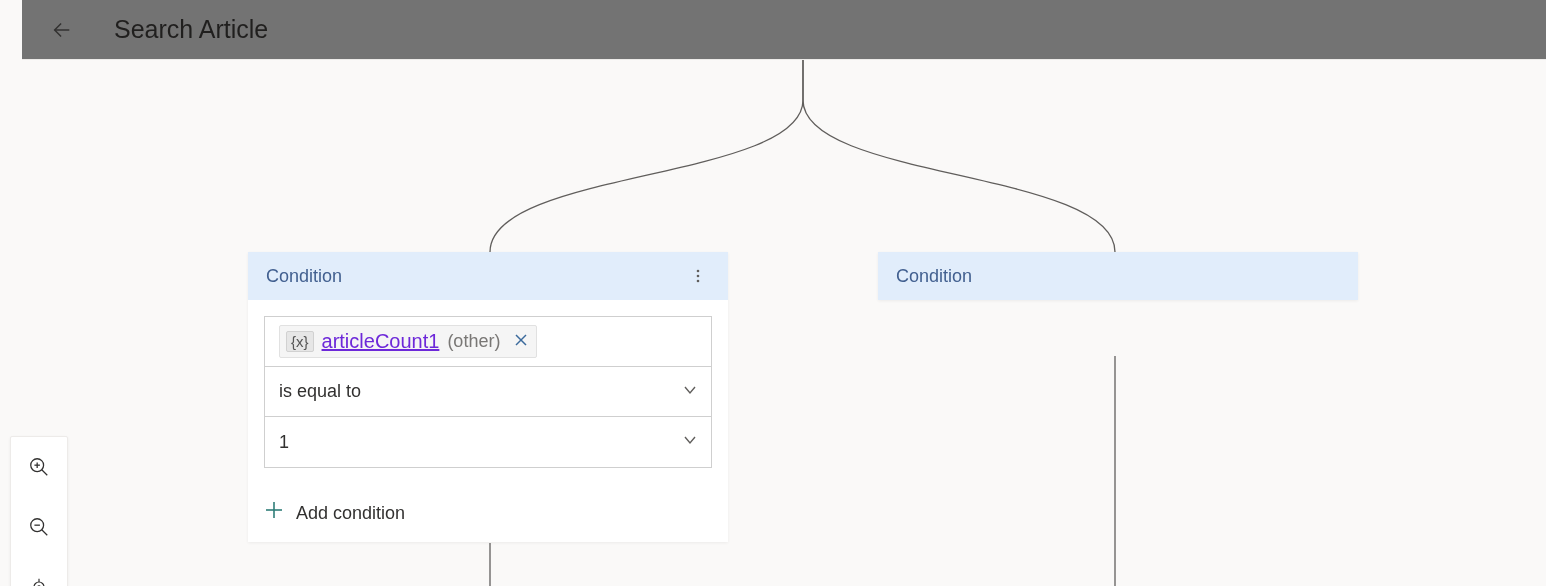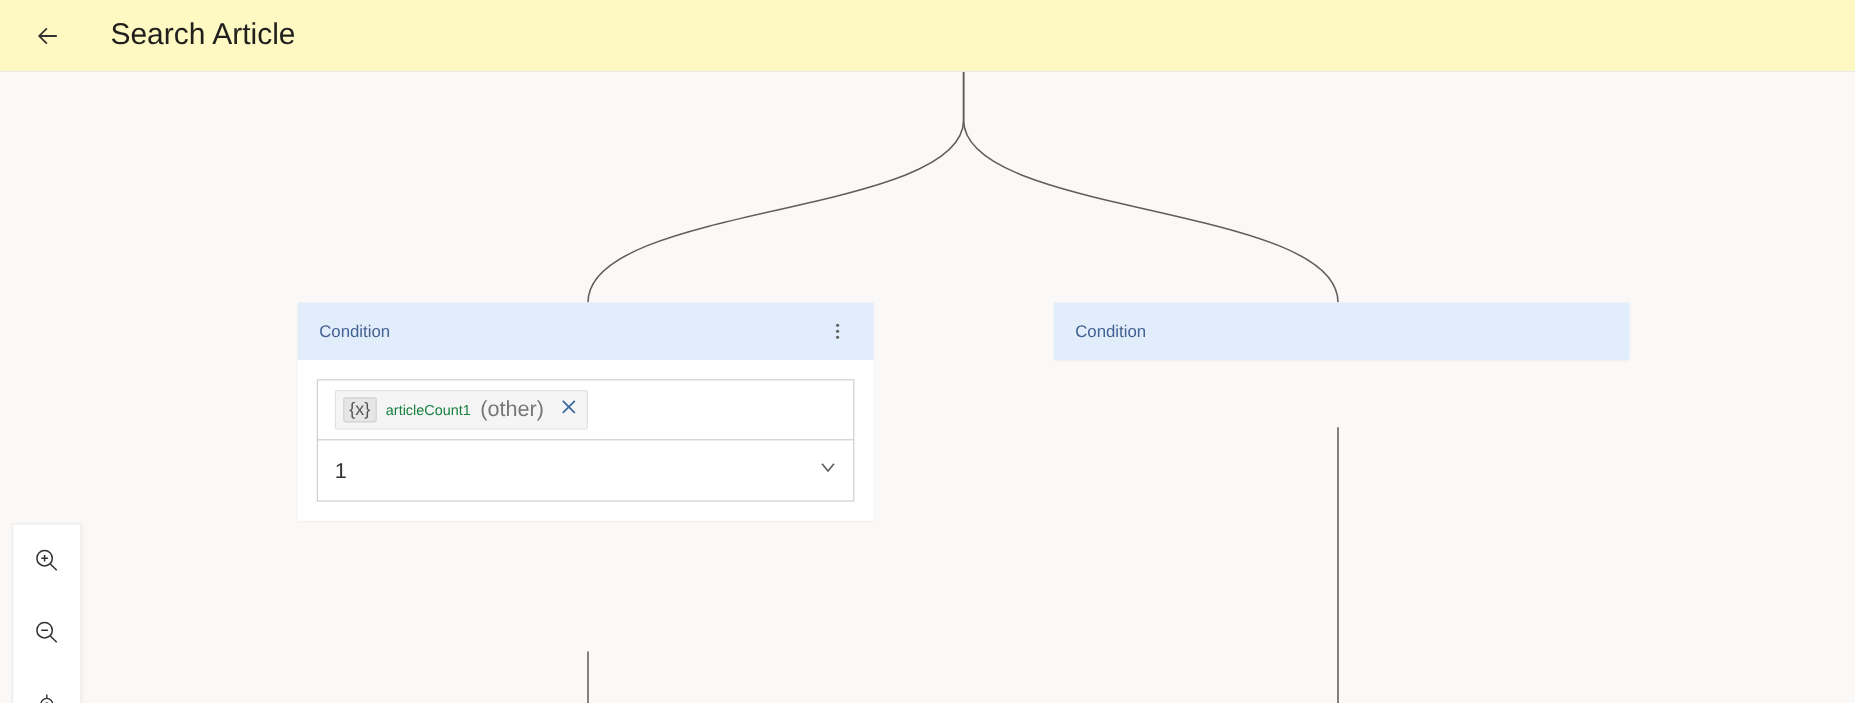--- a/index.html
+++ b/index.html
@@ -10,23 +10,24 @@
     color: #323130;
     width: 1546px;
     height: 586px;
     overflow: hidden;
     position: relative;
   }
   .header {
     display: flex;
     align-items: center;
     height: 60px;
-    background: #fef9c3;
+    background: #737373;
     border-bottom: 1px solid #edebe9;
     padding: 0 24px;
+    margin-left: 22px;
   }
   .back-btn {
     width: 32px;
     height: 32px;
     display: flex;
     align-items: center;
     justify-content: center;
     cursor: pointer;
     margin-right: 36px;
   }
@@ -55,21 +56,21 @@
     box-shadow: 0 1px 3px rgba(0,0,0,0.06);
   }
   .node-header {
     background: #e1edfb;
     height: 48px;
     display: flex;
     align-items: center;
     justify-content: space-between;
     padding: 0 18px;
     color: #426090;
-    font-size: 14px;
+    font-size: 18px;
   }
   .node-left { left: 248px; top: 192px; width: 480px; }
   .node-right { left: 878px; top: 192px; width: 480px; }
   .more-btn {
     width: 24px;
     height: 24px;
     display: flex;
     align-items: center;
     justify-content: center;
     cursor: pointer;
@@ -97,21 +98,21 @@
     gap: 8px;
   }
   .var-icon {
     background: #e6e6e6;
     border: 1px solid #d1d1d1;
     border-radius: 2px;
     padding: 1px 4px;
     font-size: 15px;
     color: #555;
   }
-  .var-name { font-size: 12px; color: #15803d; }
+  .var-name { font-size: 20px; color: #6d28d9; text-decoration: underline; }
   .var-type { font-size: 18px; color: #797775; }
   .remove-x {
     margin-left: 4px;
     color: #3b6a9c;
     cursor: pointer;
     padding: 2px;
   }
   .op-text { font-size: 18px; color: #323130; }
   .value-text { font-size: 18px; color: #323130; }
   .chev {
@@ -200,27 +201,44 @@
           <span class="var-type">(other)</span>
           <span class="remove-x">
             <svg width="14" height="14" viewBox="0 0 14 14" stroke="#3b6a9c" stroke-width="1.5">
               <line x1="2" y1="2" x2="12" y2="12"></line>
                 <line x1="12" y1="2" x2="2" y2="12"></line>
             </svg>
           </span>
         </span>
       </div>
       <div class="row">
+        <span class="op-text">is equal to</span>
+        <span class="chev">
+          <svg width="14" height="14" viewBox="0 0 14 14" fill="none" stroke="#605e5c" stroke-width="1.4">
+              <polyline points="2 4 7 10 12 4"></polyline>
+            </svg>
+        </span>
+      </div>
+      <div class="row">
         <span class="value-text">1</span>
         <span class="chev">
           <svg width="14" height="14" viewBox="0 0 14 14" fill="none" stroke="#605e5c" stroke-width="1.4">
               <polyline points="2 4 7 10 12 4"></polyline>
             </svg>
         </span>
       </div>
+    </div>
+    <div class="add-cond">
+      <span class="plus-ic">
+        <svg width="20" height="20" viewBox="0 0 20 20" stroke="#2f7d78" stroke-width="1.6">
+            <line x1="10" y1="2" x2="10" y2="18"></line>
+            <line x1="2" y1="10" x2="18" y2="10"></line>
+          </svg>
+      </span>
+      <span>Add condition</span>
     </div>
   </div>
 
   <div class="node node-right">
     <div class="node-header">
       <span>Condition</span>
     </div>
   </div>
 
   <div class="zoom-panel">

